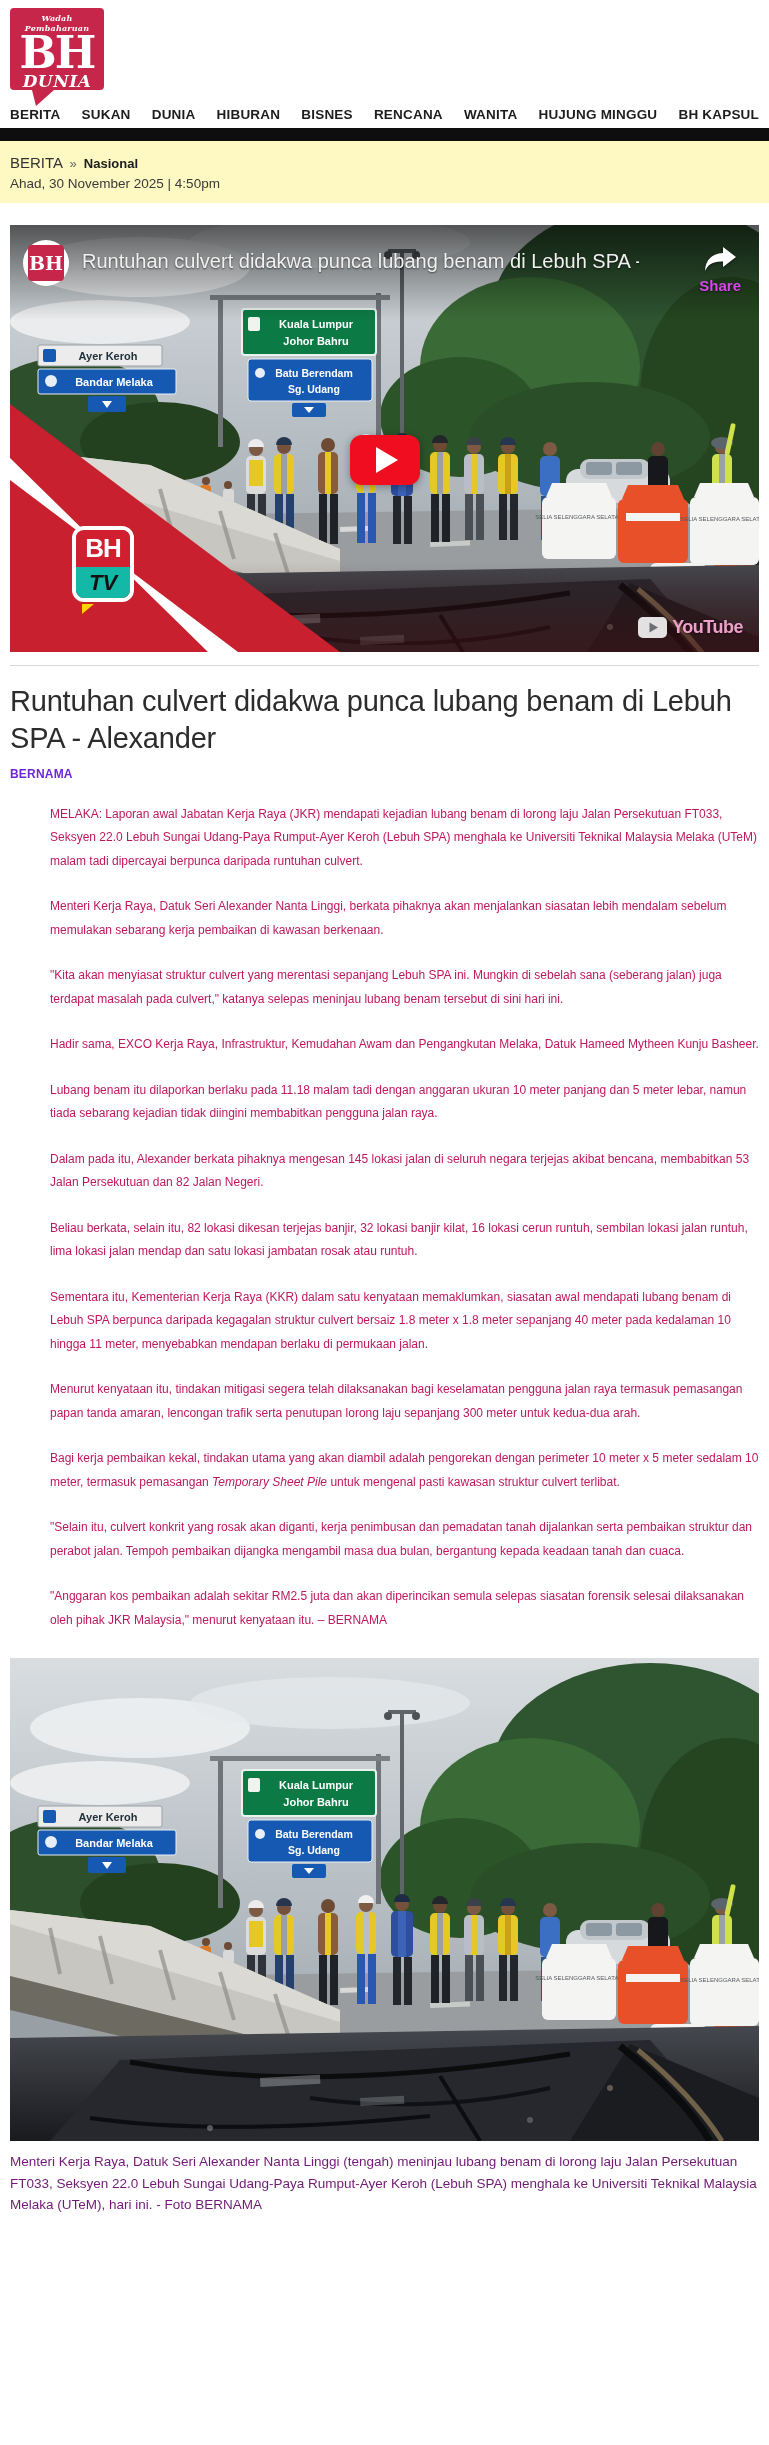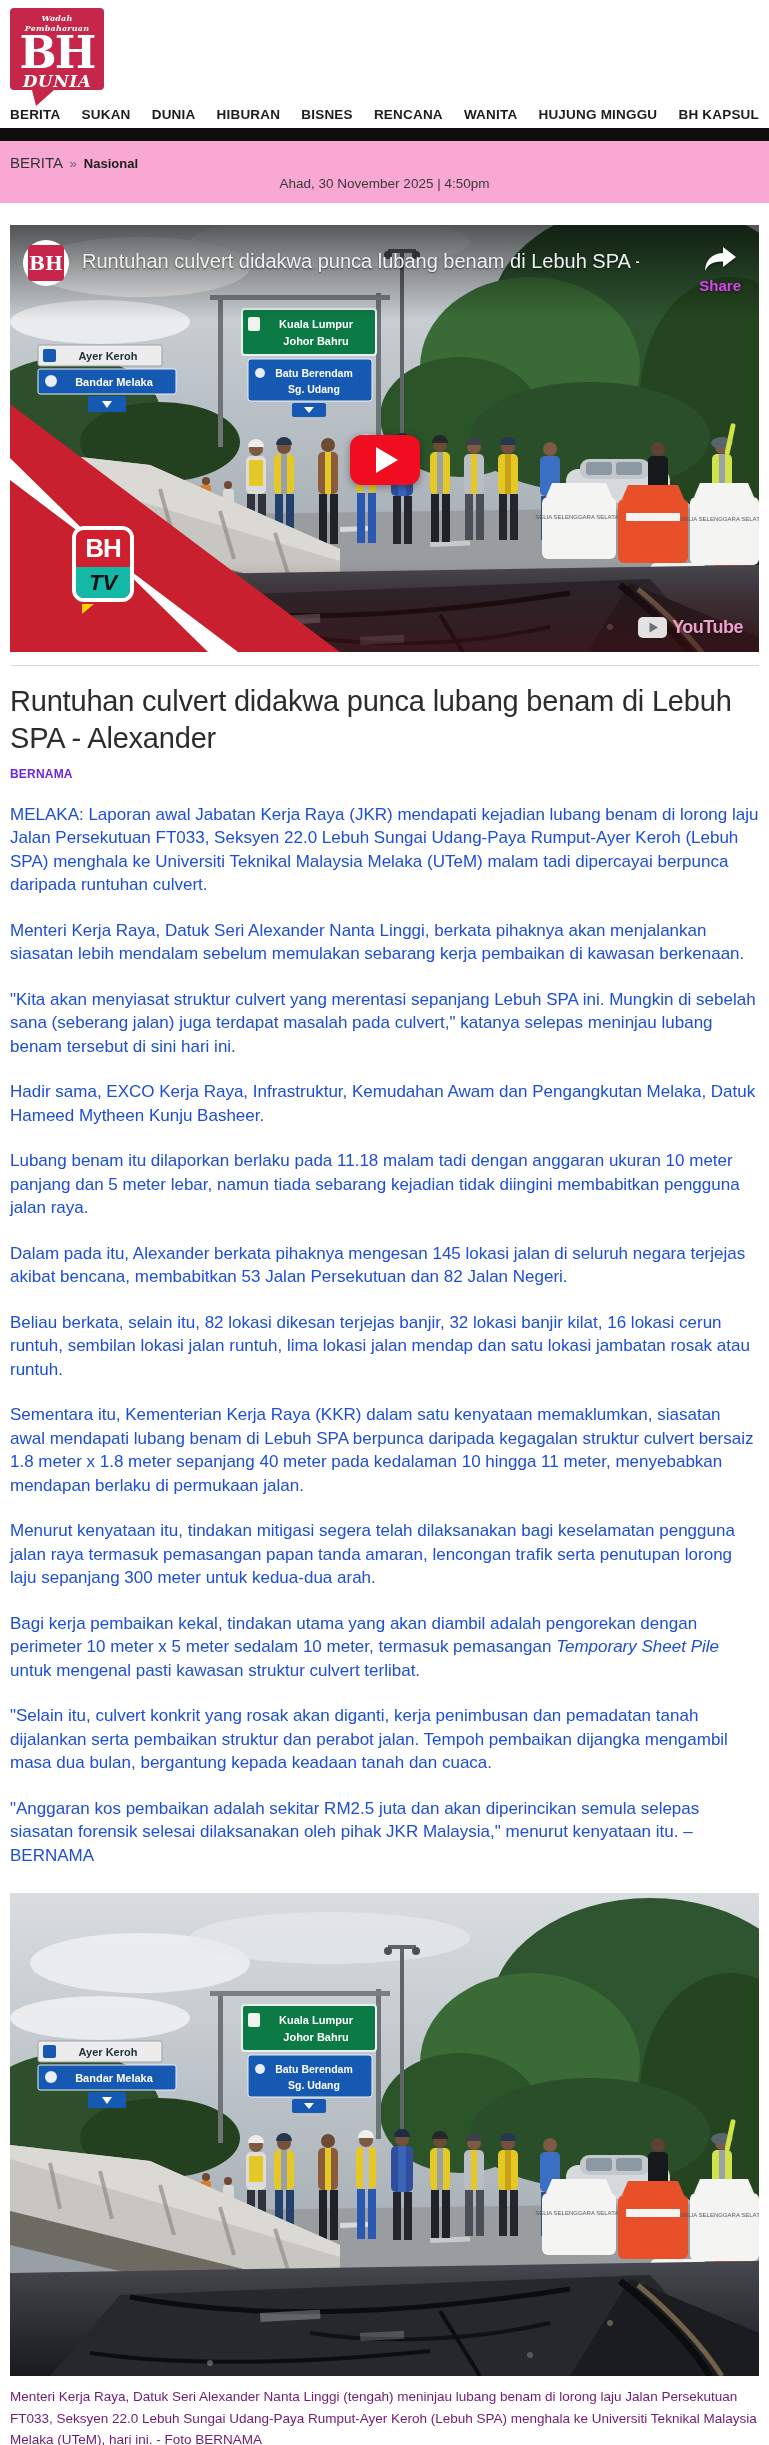--- a/index.html
+++ b/index.html
@@ -40,26 +40,26 @@
     display:flex; justify-content:space-between; align-items:flex-end;
     padding:14px 0 6px 0; margin-top:2px;
   }
   .nav-item {
     font-size:13.5px; font-weight:bold; color:#1d1d1d; text-decoration:none;
     letter-spacing:.2px; white-space:nowrap; cursor:pointer;
   }
   .black-bar { height:13px; background:#0e0e0e; }
 
   
-  .crumb-band { background:#f9a8d4; padding:13px 10px 12px 10px; }
+  .crumb-band { background:#fef9c3; padding:13px 10px 12px 10px; }
   .crumb-line { font-size:15px; color:#333; }
   .crumb-section { color:#333; text-decoration:none; cursor:pointer; }
   .crumb-sep { color:#666; font-size:13px; padding:0 3px; }
   .crumb-sub { color:#1d1d1d; font-weight:bold; font-size:13px; text-decoration:none; cursor:pointer; }
-  .crumb-date { font-size:13.5px; color:#3a3a3a; margin-top:5px;text-align:center; }
+  .crumb-date { font-size:13.5px; color:#3a3a3a; margin-top:5px; }
 
   
   .main-col { padding:0 10px; }
 
   
   .video-frame {
     position:relative; width:749px; height:427px; margin-top:22px;
     background:#222; overflow:hidden;
   }
   .video-frame .scene-svg { position:absolute; inset:0; width:100%; height:100%; display:block; }
@@ -134,21 +134,21 @@
 
   
   .article-divider { border-top:1px solid #d9d9d9; margin-top:13px; }
   .headline {
     font-size:29px; font-weight:400; color:#2c2c2c; line-height:1.26;
     margin-top:17px; letter-spacing:-.2px;
   }
   .byline { font-size:12px; font-weight:bold; color:#6d28d9; margin-top:10px; letter-spacing:.2px; }
   .article-body { margin-top:4px; }
   .article-body p {
-    font-size:17px; line-height:23.5px; color:#1d4ed8; margin-top:22px;
+    font-size:12px; line-height:23.5px; color:#be185d; margin-top:22px;margin-left:40px;
   }
   .article-body .ital { font-style:italic; }
 
   
   .article-photo {
     width:749px; height:483px; margin-top:26px; display:block; background:#99a0a5;
   }
   .photo-caption {
     font-size:13.5px; line-height:1.6; color:#701a75; margin-top:10px;
     padding-bottom:10px;

